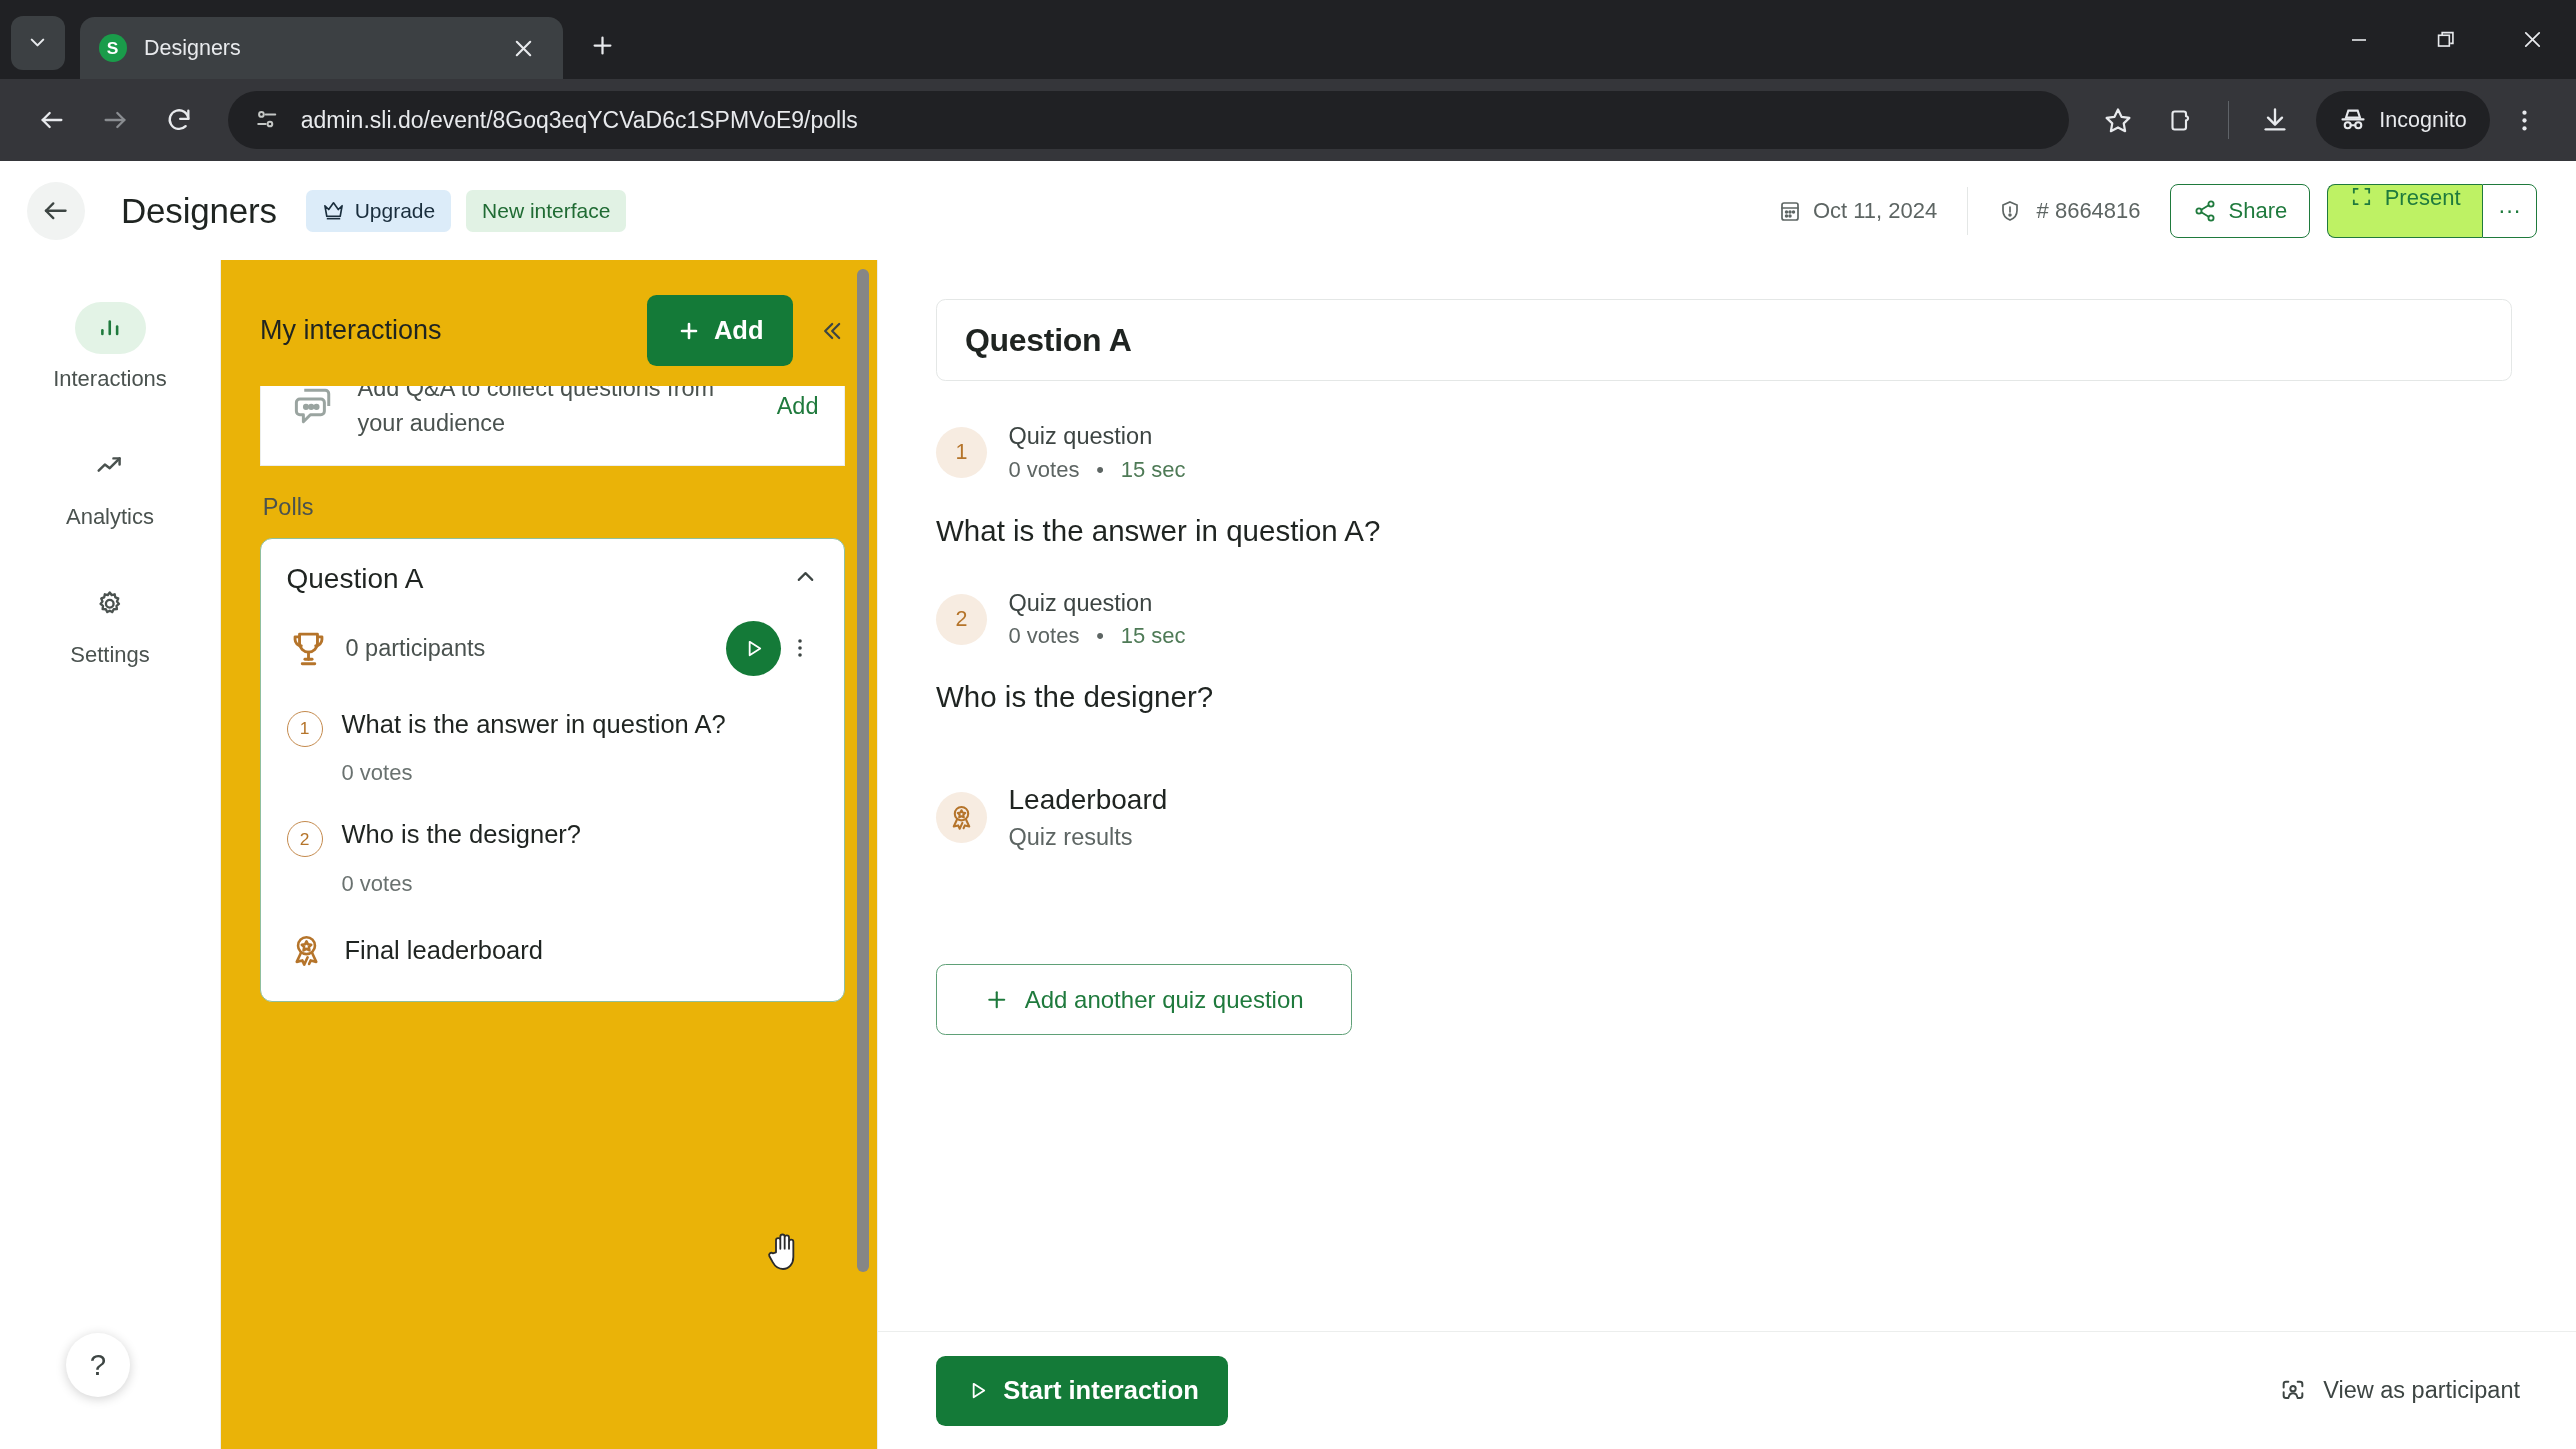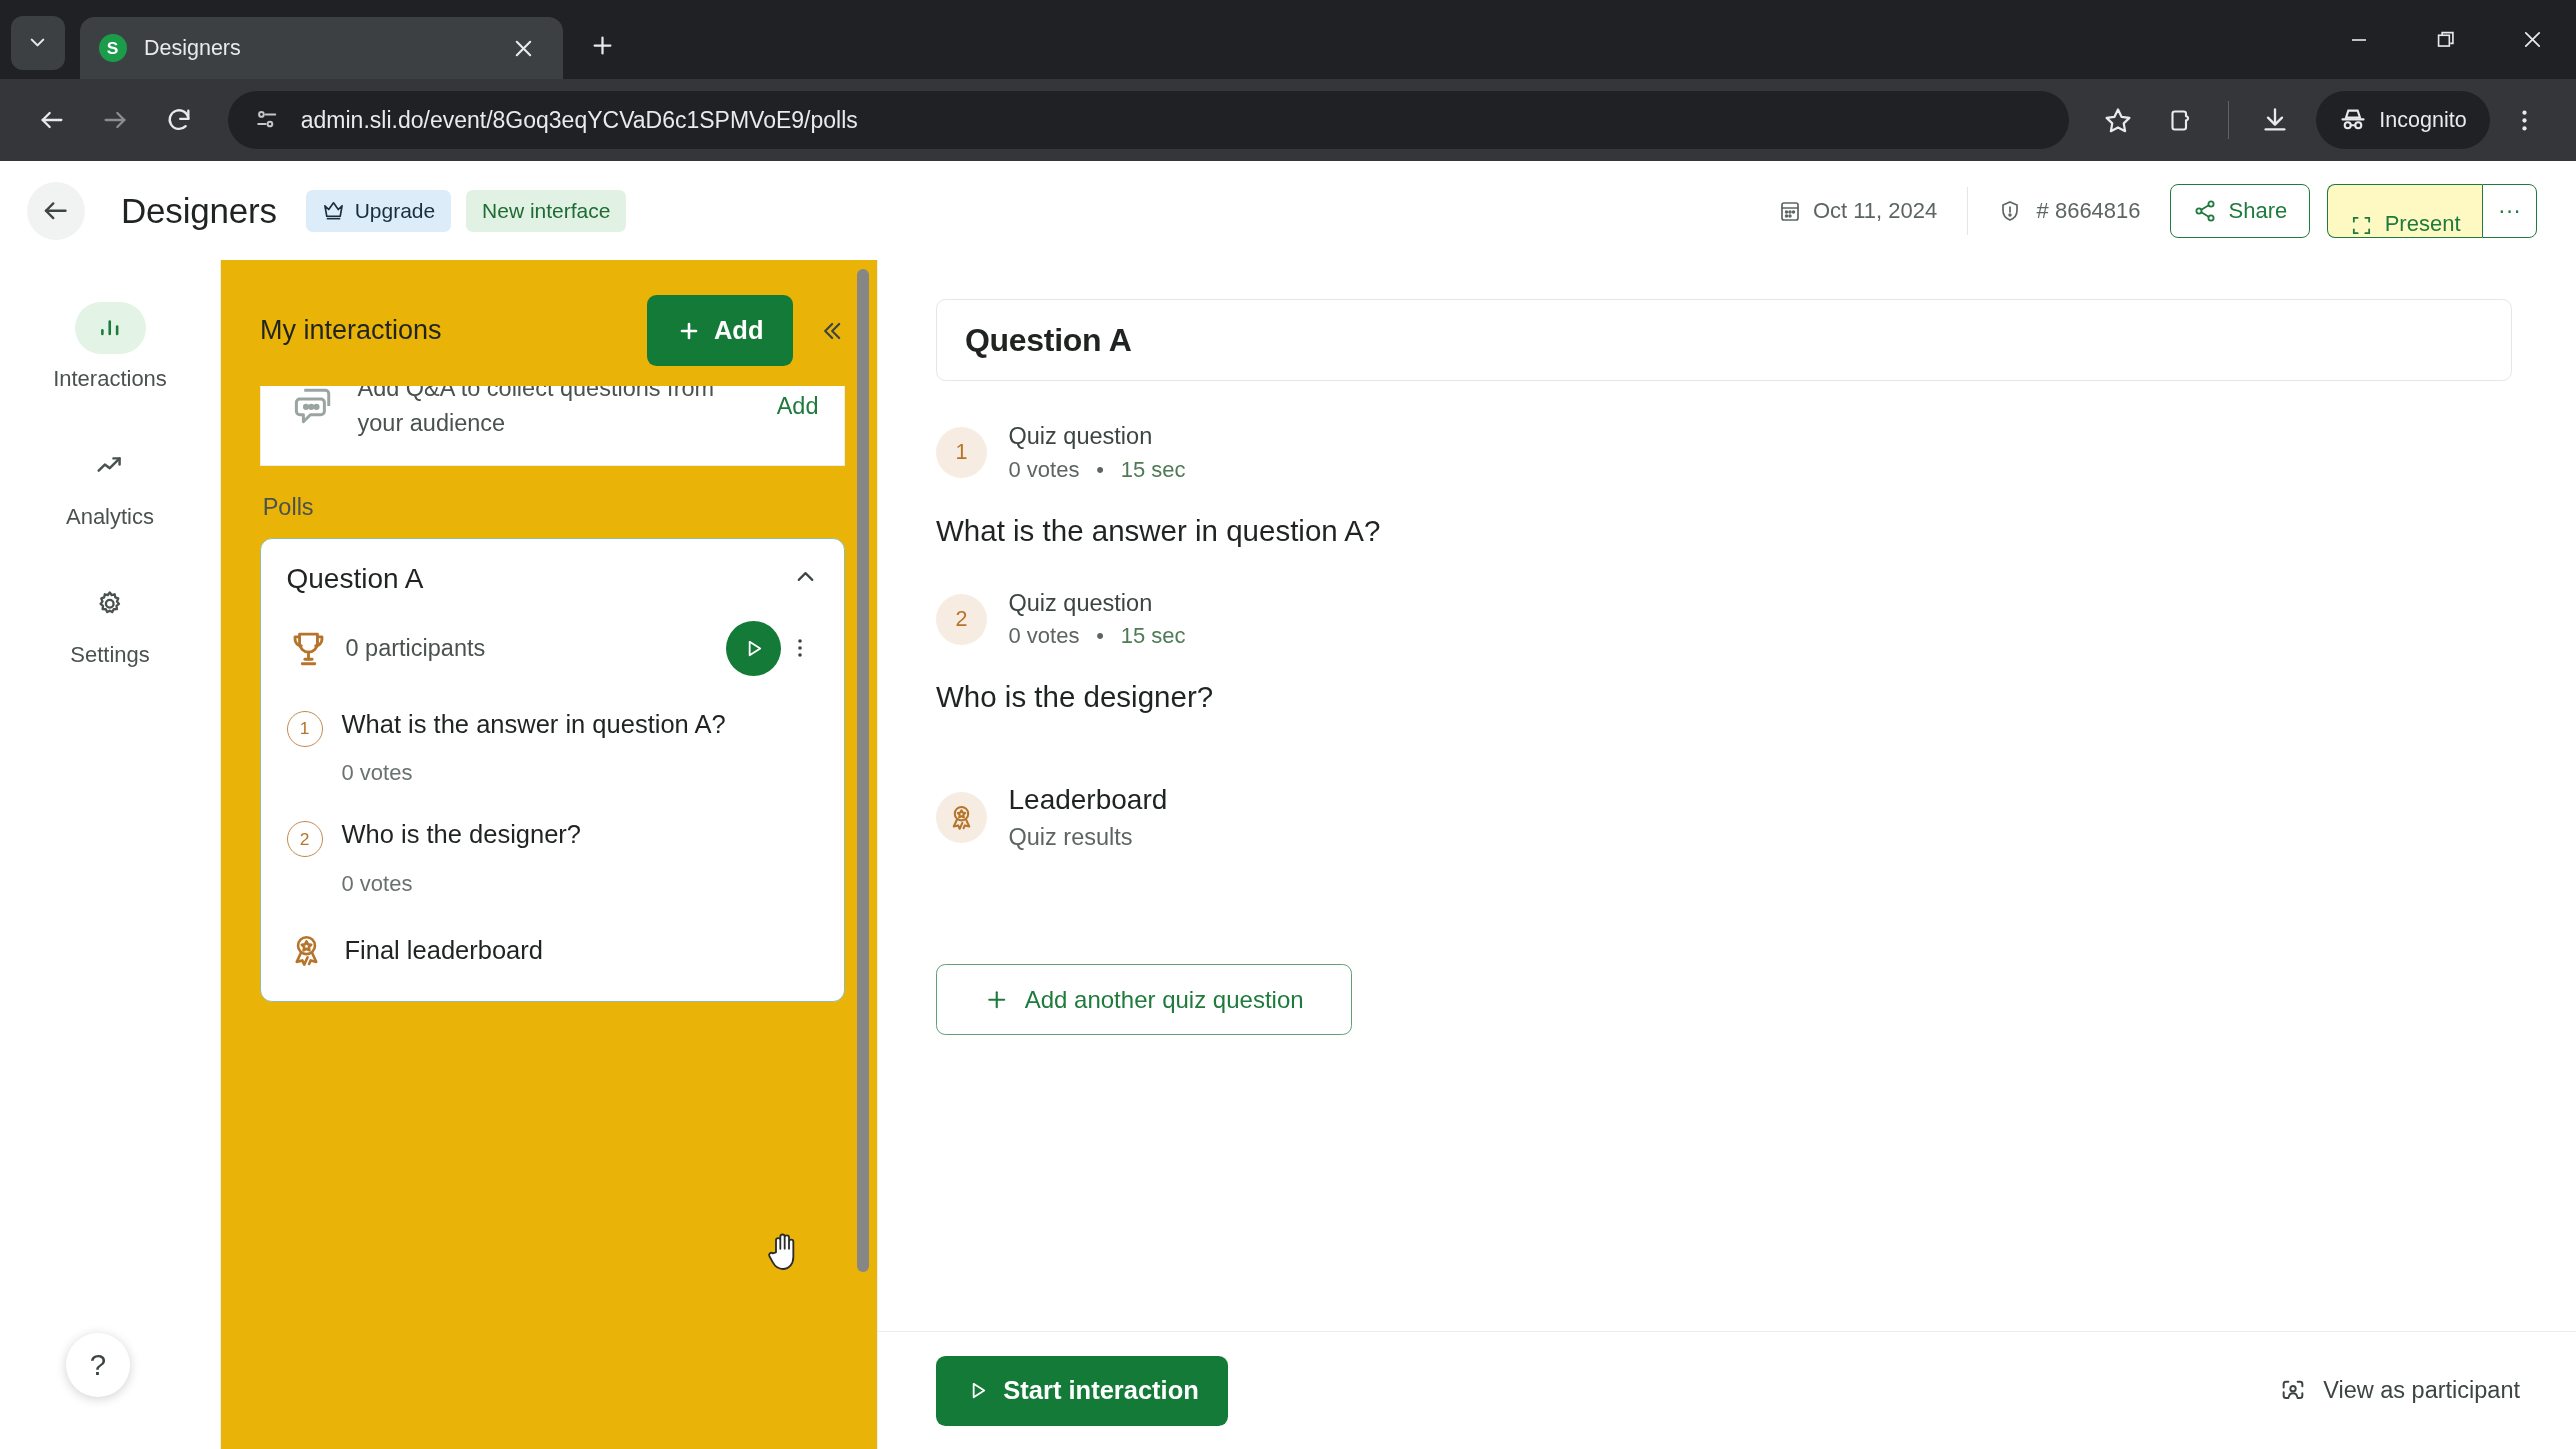--- a/index.html
+++ b/index.html
@@ -92,21 +92,21 @@
   .head-vsep { width:1.3px; height:48px; background:#e4e7e6; margin: 0 29.5px; flex:0 0 auto;}
   .head-code { display:flex; align-items:center; gap:15px; color:#5d6563; font-size: 22px; flex:0 0 auto;}
   .btn-share {
     margin-left: 29.5px; height: 54px; border:1.3px solid #1f7a3d; border-radius: 8px;
     color:#1f7a3d; display:flex; align-items:center; gap:12px; padding: 0 21.5px; font-size: 22px;
     background:#fff; flex:0 0 auto;
   }
   .present-group { margin-left: 17.4px; display:flex; flex:0 0 auto; }
   .btn-present {
     height: 54px; border:1.3px solid #1f7a3d; border-right:none; border-radius: 8px 0 0 8px;
-    color:#1f7a3d; display:flex; align-items:flex-end; gap:12px; padding: 0 21.5px; font-size: 22px; background:#fef9c3;
+    color:#1f7a3d; display:flex; align-items:flex-start; gap:12px; padding: 0 21.5px; font-size: 22px; background:#bef264;
   }
   .btn-more {
     height: 54px; border:1.3px solid #1f7a3d; border-radius: 0 8px 8px 0;
     color:#1f7a3d; display:flex; align-items:center; justify-content:center; width: 55px; font-size: 23px; background:#fff;
   }
 
   .body { flex:1 1 auto; display:flex; min-height:0; }
 
   
   .rail {

